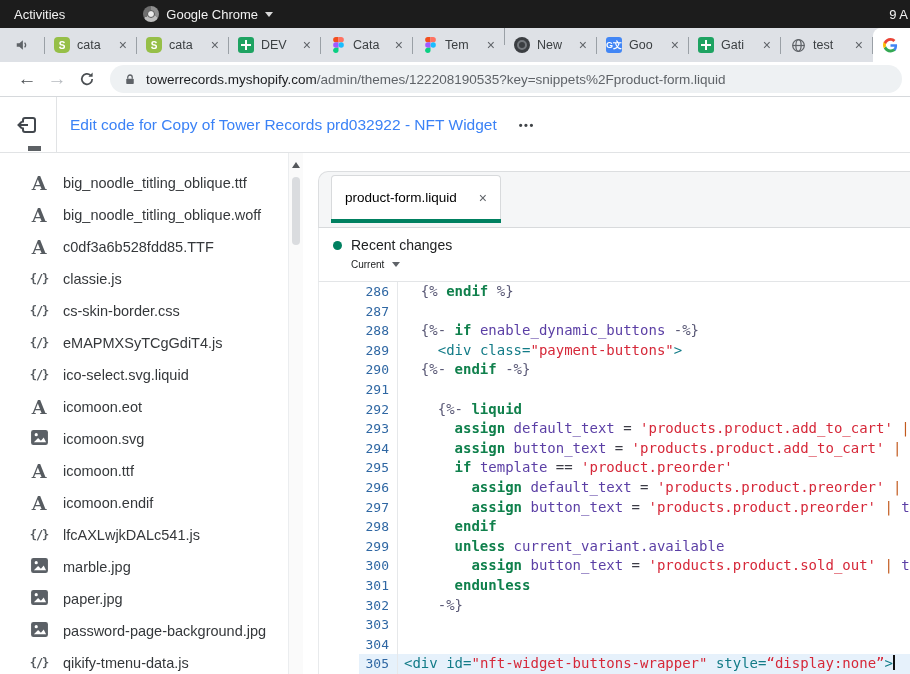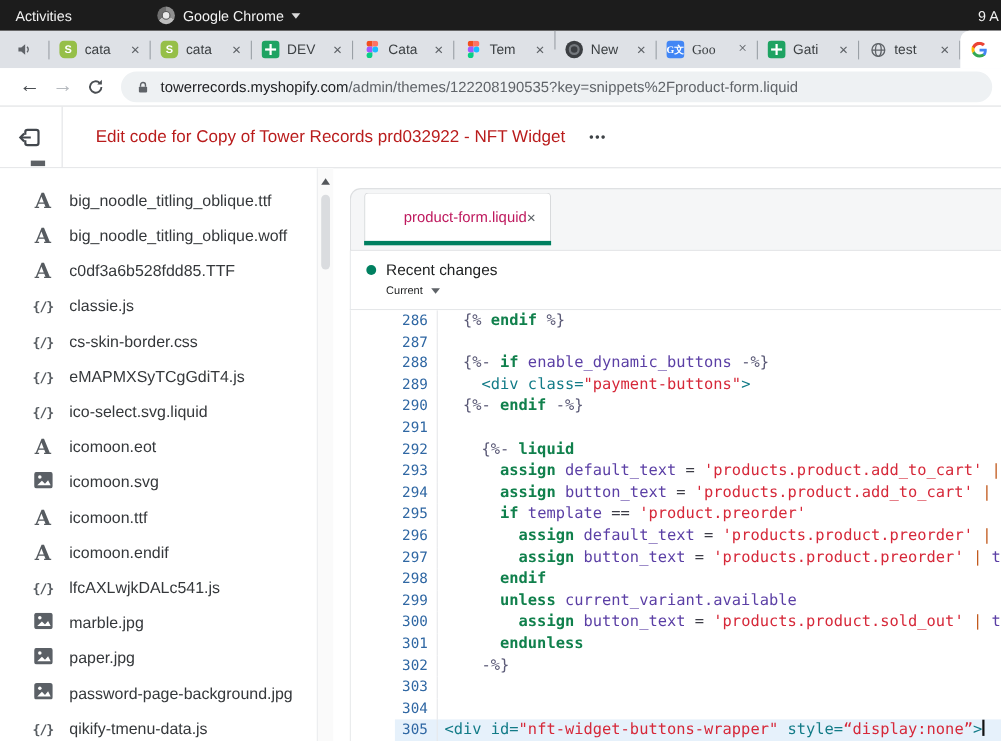--- a/index.html
+++ b/index.html
@@ -59,21 +59,21 @@
   .url { font-size:13.5px; margin-left:10px; }
   .url .domain { color:#202124; }
   .url .path { color:#5f6368; }
 
   
   .admin-header { position:absolute; left:0; top:97px; width:910px; height:56px; background:#fff;
                   border-bottom:1px solid #e1e3e5; display:flex; align-items:center; }
   .exit-btn { width:30px; height:30px; margin-left:12px; display:flex; align-items:center;
               justify-content:center; flex:none; }
   .hdr-divider { width:1px; height:55px; background:#e1e3e5; margin-left:14px; flex:none; }
-  .page-title { margin-left:30px; font-size:15.5px; color:#b91c1c; white-space:nowrap; }
+  .page-title { margin-left:13px; font-size:15.5px; color:#3b82f6; white-space:nowrap; }
   .more-dots { margin-left:22px; font-size:11px; font-weight:bold; letter-spacing:1.5px;
                color:#3f4347; }
   .stray-fragment { position:absolute; left:28px; top:146px; width:13px; height:5px;
                     background:#5d6165; }
 
   
   .sidebar { position:absolute; left:0; top:153px; width:303px; bottom:0; background:#fff;
              overflow:hidden; }
   .file-list { padding-top:14px; }
   .file-row { height:32px; display:flex; align-items:center; }
@@ -94,22 +94,22 @@
 
   
   .editor-panel { position:absolute; left:318px; top:171px; width:592px; bottom:0;
                   border-radius:10px 0 0 0; }
   .editor-tabbar { height:57px; background:#f5f6f7; border:1px solid #dcdee0;
                    border-bottom:1px solid #d8dadc; border-right:none;
                    border-radius:10px 0 0 0; position:relative; }
   .editor-tab { position:absolute; left:12px; top:3px; width:170px; height:44px;
                 background:#fff; border:1px solid #d8dadc; border-bottom:none;
                 border-radius:4px 4px 0 0; display:flex; align-items:center; padding:0 13px; }
-  .editor-tab-label { flex:1; font-size:13.5px; color:#be185d; white-space:nowrap;
-                      overflow:hidden;text-align:right; }
+  .editor-tab-label { flex:1; font-size:13.5px; color:#000000; white-space:nowrap;
+                      overflow:hidden; }
   .editor-tab-close { font-size:14px; color:#5f6368; }
   .editor-tab-underline { position:absolute; left:-1px; right:-1px; bottom:-4px; height:4px;
                           background:#008060; }
   .revisions { height:54px; background:#fff; border-left:1px solid #e8eaec;
                border-bottom:1px solid #e3e5e7; padding:9px 0 0 14px; }
   .rev-status { display:flex; align-items:center; gap:9px; }
   .rev-dot { width:9px; height:9px; border-radius:50%; background:#008060; flex:none; }
   .rev-label { font-size:14px; color:#202223; }
   .rev-select { display:flex; align-items:center; gap:8px; margin:6px 0 0 18px; width:90px; }
   .rev-select-label { font-size:10px; color:#202223; }
@@ -231,21 +231,21 @@
         <span class="tab-divider"></span>
         <div class="btab">
 
           <span class="fav fav-darkglobe"></span>
 
           <span class="tab-label">New</span>
           <span class="tab-close">×</span>
         </div>
       </div>
 
-      <div style="display:flex;align-items:center;height:38px;font-family:Liberation Serif, serif;">
+      <div style="display:flex;align-items:center;height:38px;">
         <span class="tab-divider"></span>
         <div class="btab">
 
           <span class="fav fav-translate">G文</span>
 
           <span class="tab-label">Goo</span>
           <span class="tab-close">×</span>
         </div>
       </div>
 

